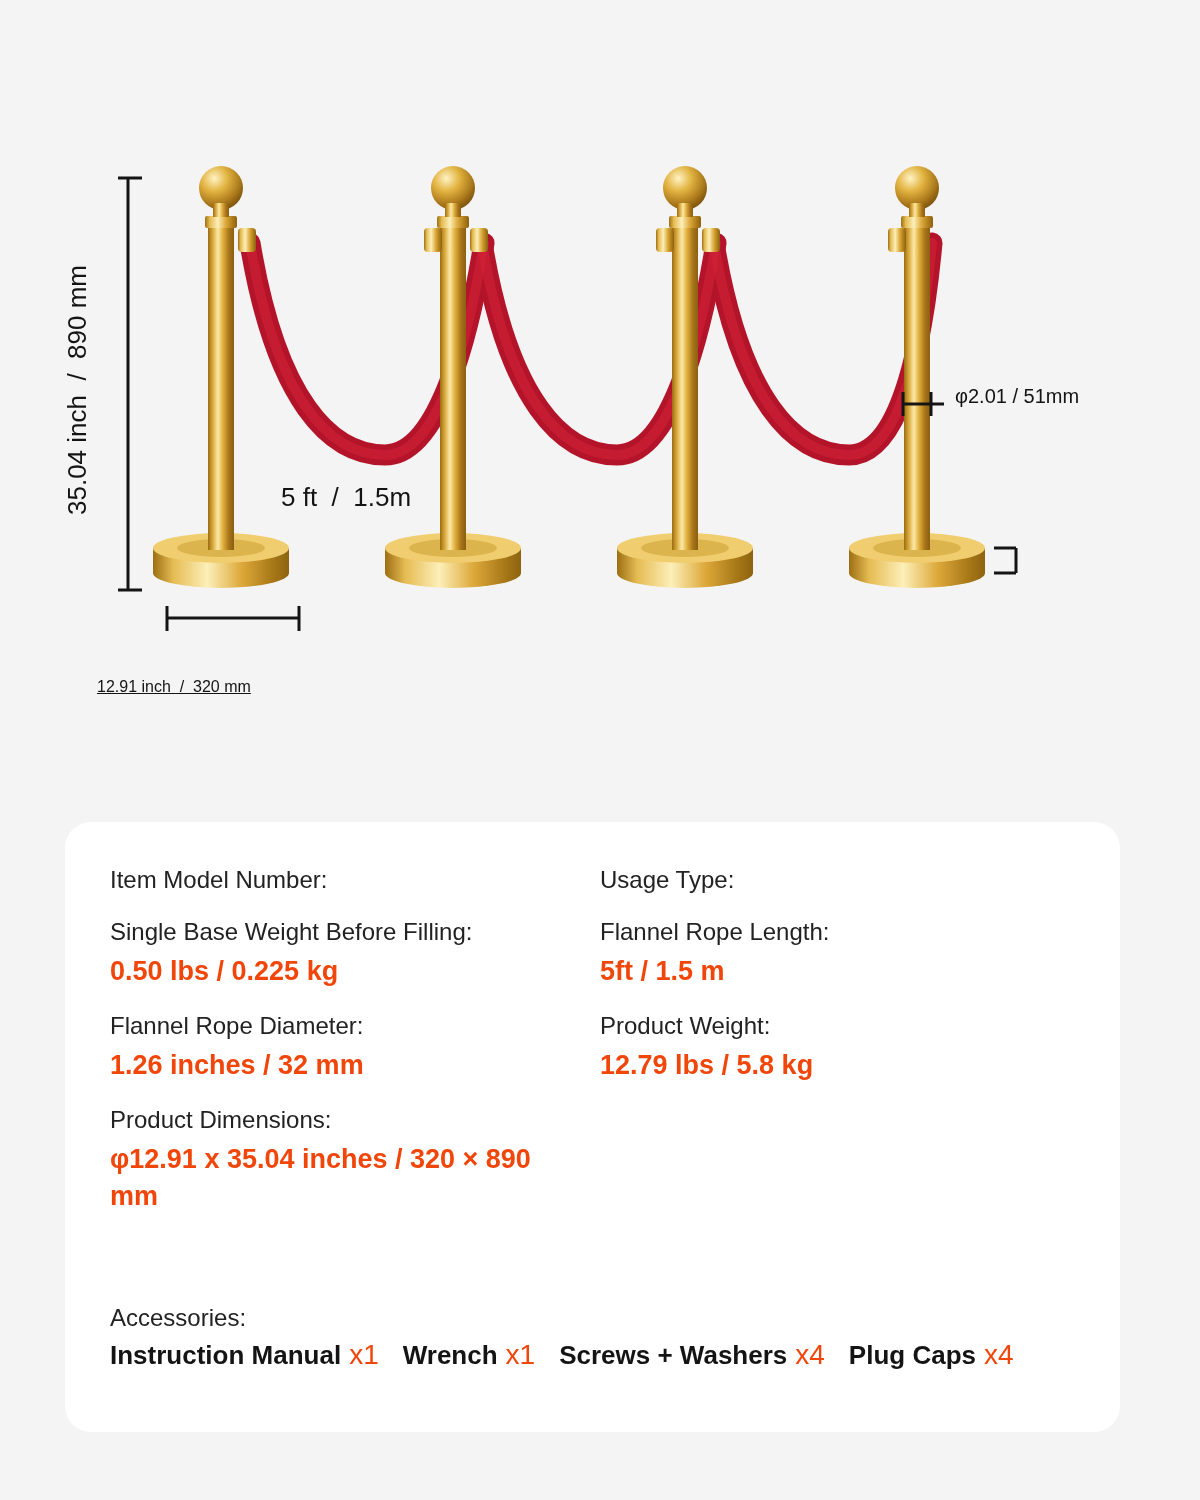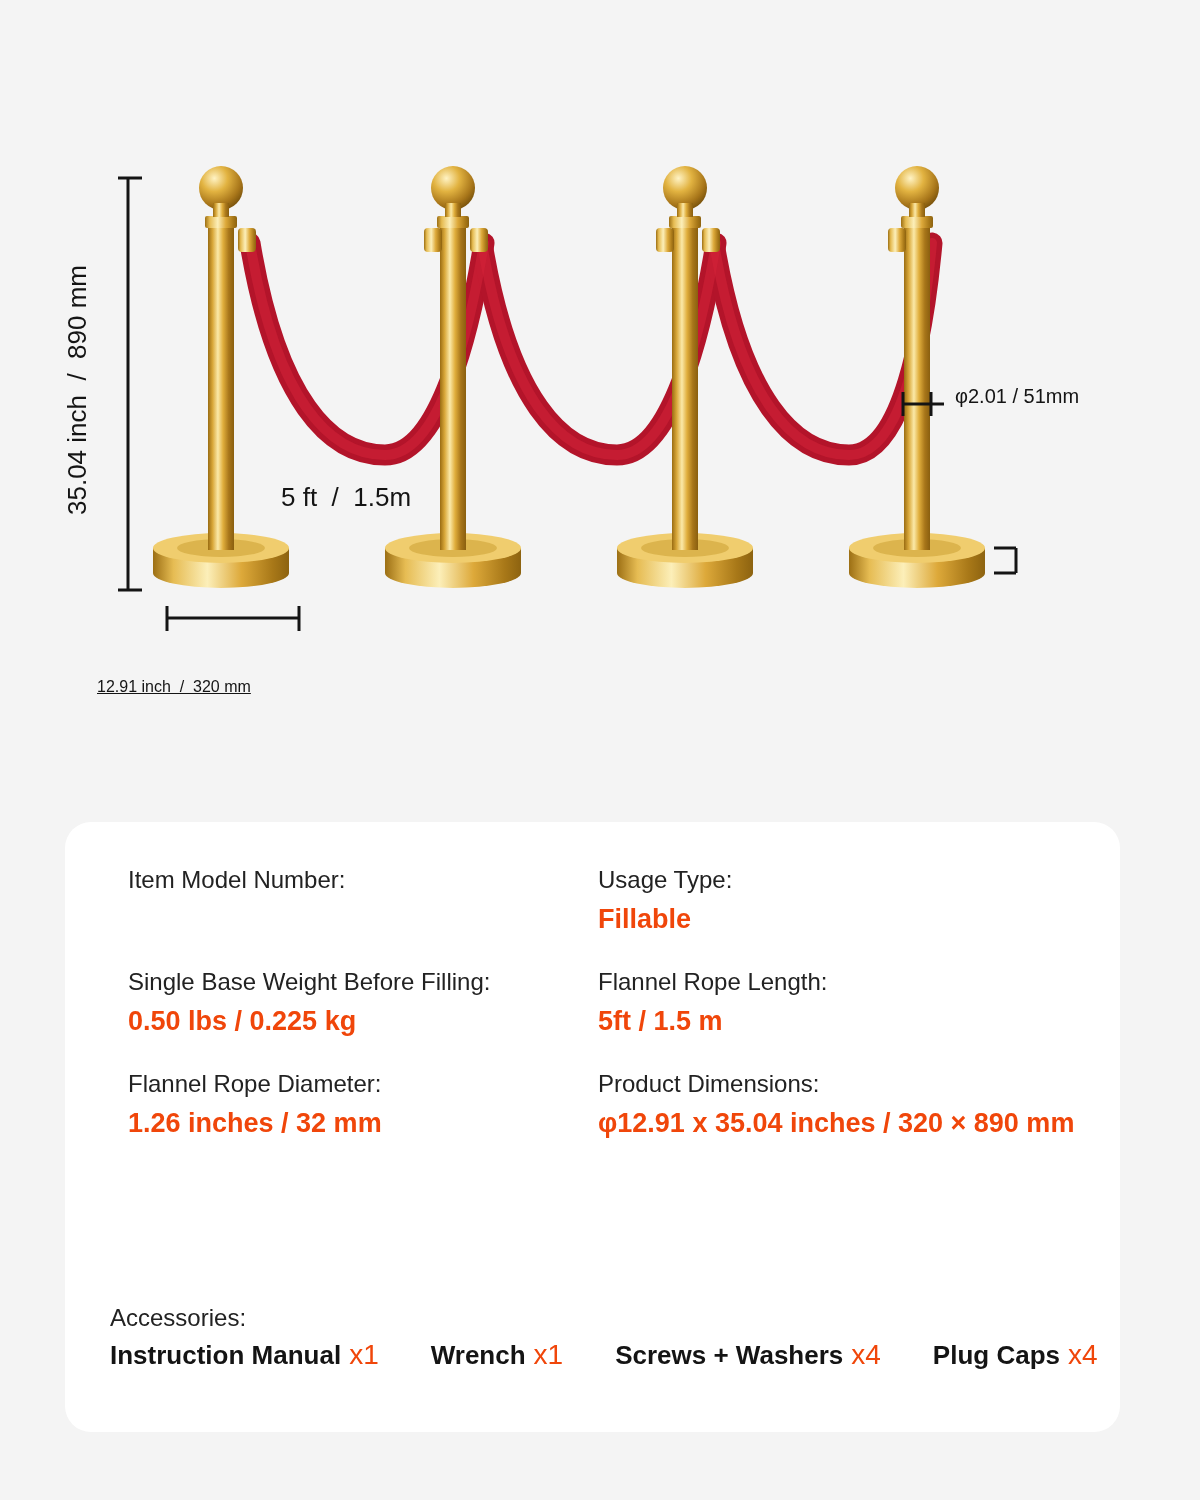--- a/index.html
+++ b/index.html
@@ -85,26 +85,27 @@
     left: 65px;
     top: 822px;
     width: 1055px;
     height: 610px;
     background: #ffffff;
     border-radius: 26px;
   }
 
   .spec-grid {
     position: absolute;
-    left: 63px;
+    left: 45px;
     top: 42px;
     width: 975px;
     display: grid;
     grid-template-columns: 470px 505px;
     row-gap: 28px;
+    gap: 20px;
   }
   .spec-item {
     padding-right: 10px;
   }
   .spec-label {
     font-size: 24px;
     color: #222222;
     line-height: 32px;
     font-weight: 400;
   }
@@ -124,21 +125,21 @@
     width: 980px;
   }
   #accessories-label {
     font-size: 24px;
     color: #222222;
     line-height: 32px;
   }
   #accessories-list {
     display: flex;
     align-items: baseline;
-    gap: 52px;
+    gap: 24px;
     margin-top: 5px;
     flex-wrap: nowrap;
   }
   .acc-item {
     display: flex;
     align-items: baseline;
     white-space: nowrap;
   }
   .acc-name {
     font-size: 26px;
@@ -280,33 +281,36 @@
 
 </div>
 
 <div id="spec-card">
   <div class="spec-grid" id="spec-grid">
       <div class="spec-item">
         <div class="spec-label">Item Model Number:</div>
       </div>
       <div class="spec-item">
         <div class="spec-label">Usage Type:</div>
-        <div class="spec-value">Fillable</div>
       </div>
       <div class="spec-item">
         <div class="spec-label">Single Base Weight Before Filling:</div>
         <div class="spec-value">0.50 lbs / 0.225 kg</div>
       </div>
       <div class="spec-item">
         <div class="spec-label">Flannel Rope Length:</div>
         <div class="spec-value">5ft / 1.5 m</div>
       </div>
       <div class="spec-item">
         <div class="spec-label">Flannel Rope Diameter:</div>
         <div class="spec-value">1.26 inches / 32 mm</div>
+      </div>
+      <div class="spec-item">
+        <div class="spec-label">Product Weight:</div>
+        <div class="spec-value">12.79 lbs / 5.8 kg</div>
       </div>
       <div class="spec-item">
         <div class="spec-label">Product Dimensions:</div>
         <div class="spec-value">φ12.91 x 35.04 inches / 320 × 890 mm</div>
       </div>
     </div>
 
   <div id="accessories">
     <div id="accessories-label">Accessories:</div>
     <div id="accessories-list">

